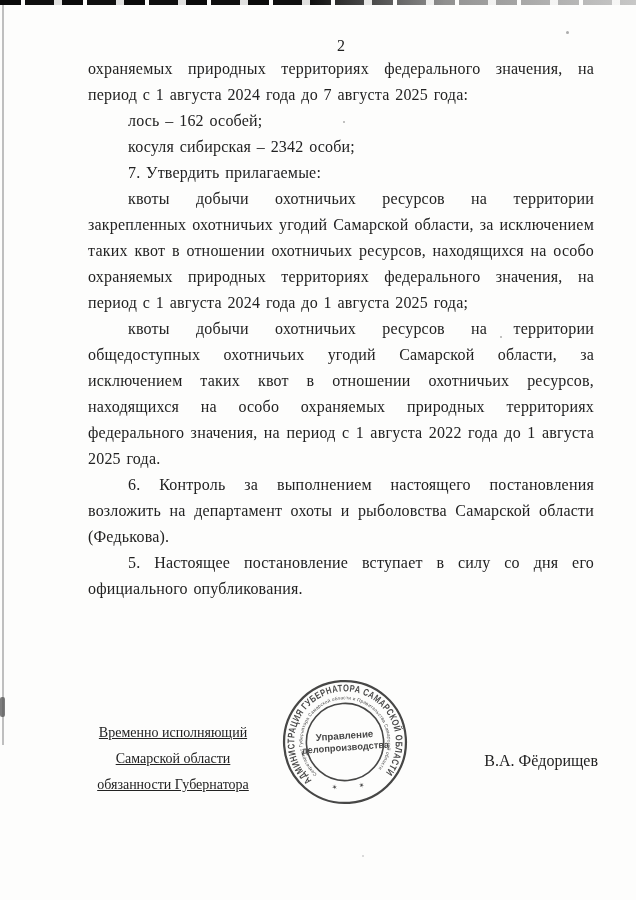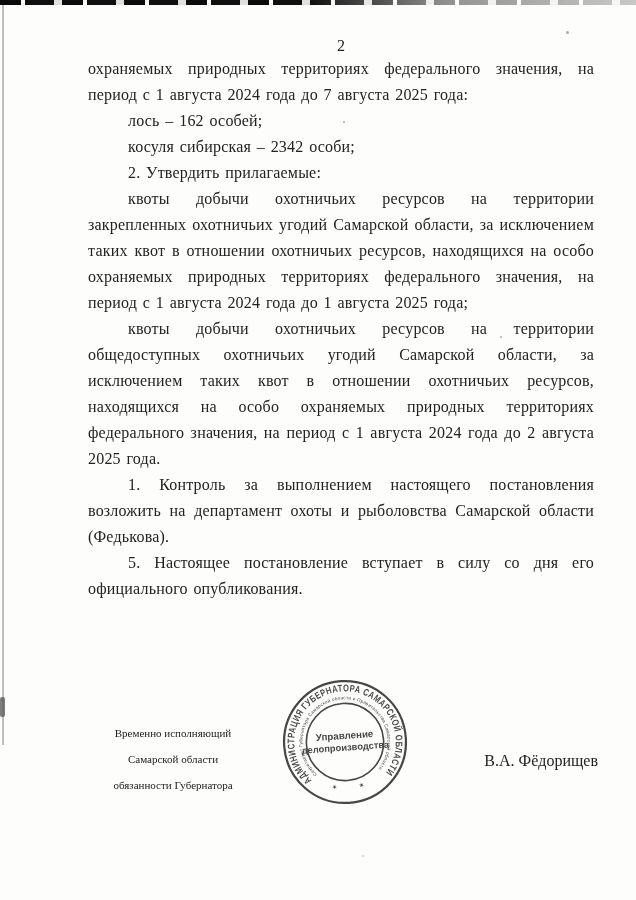--- a/index.html
+++ b/index.html
@@ -41,21 +41,21 @@
     text-align:justify;
     word-spacing:1.5px;letter-spacing:0.2px;
   }
   .page-number{text-align:center;line-height:20px;margin:0 0 1px 0;letter-spacing:0;}
   .content p{margin:0;}
   .content p.indent{text-indent:40px;}
 
   
   .sig-left{
     position:absolute;top:720px;left:82px;width:182px;
-    font-size:11px;line-height:26px;text-align:center;
+    font-size:14px;line-height:26px;text-align:center;text-decoration:underline;
   }
   .sig-name{
     position:absolute;top:752px;left:478px;width:120px;
     font-size:16px;text-align:right;
   }
   .stamp{
     position:absolute;left:280px;top:677px;width:130px;height:130px;
     transform:rotate(-4deg);
     opacity:0.88;
   }
@@ -74,24 +74,24 @@
   <div class="speck s1"></div>
   <div class="speck s2"></div>
   <div class="speck s3"></div>
   <div class="speck s4"></div>
 
   <div class="content">
     <p class="page-number">2</p>
     <p>охраняемых природных территориях федерального значения, на период с 1 августа 2024 года до 7 августа 2025 года:</p>
     <p class="indent">лось – 162 особей;</p>
     <p class="indent">косуля сибирская – 2342 особи;</p>
-    <p class="indent">2. Утвердить прилагаемые:</p>
+    <p class="indent">7. Утвердить прилагаемые:</p>
     <p class="indent">квоты добычи охотничьих ресурсов на территории закрепленных охотничьих угодий Самарской области, за исключением таких квот в отношении охотничьих ресурсов, находящихся на особо охраняемых природных территориях федерального значения, на период с 1 августа 2024 года до 1 августа 2025 года;</p>
-    <p class="indent">квоты добычи охотничьих ресурсов на территории общедоступных охотничьих угодий Самарской области, за исключением таких квот в отношении охотничьих ресурсов, находящихся на особо охраняемых природных территориях федерального значения, на период с 1 августа 2024 года до 2 августа 2025 года.</p>
-    <p class="indent">1. Контроль за выполнением настоящего постановления возложить на департамент охоты и рыболовства Самарской области (Федькова).</p>
+    <p class="indent">квоты добычи охотничьих ресурсов на территории общедоступных охотничьих угодий Самарской области, за исключением таких квот в отношении охотничьих ресурсов, находящихся на особо охраняемых природных территориях федерального значения, на период с 1 августа 2022 года до 1 августа 2025 года.</p>
+    <p class="indent">6. Контроль за выполнением настоящего постановления возложить на департамент охоты и рыболовства Самарской области (Федькова).</p>
     <p class="indent">5. Настоящее постановление вступает в силу со дня его официального опубликования.</p>
   </div>
 
   <div class="sig-left">
     <div>Временно исполняющий</div>
     <div>Самарской области</div>
     <div>обязанности Губернатора</div>
   </div>
   <div class="sig-name">В.А. Фёдорищев</div>
 

